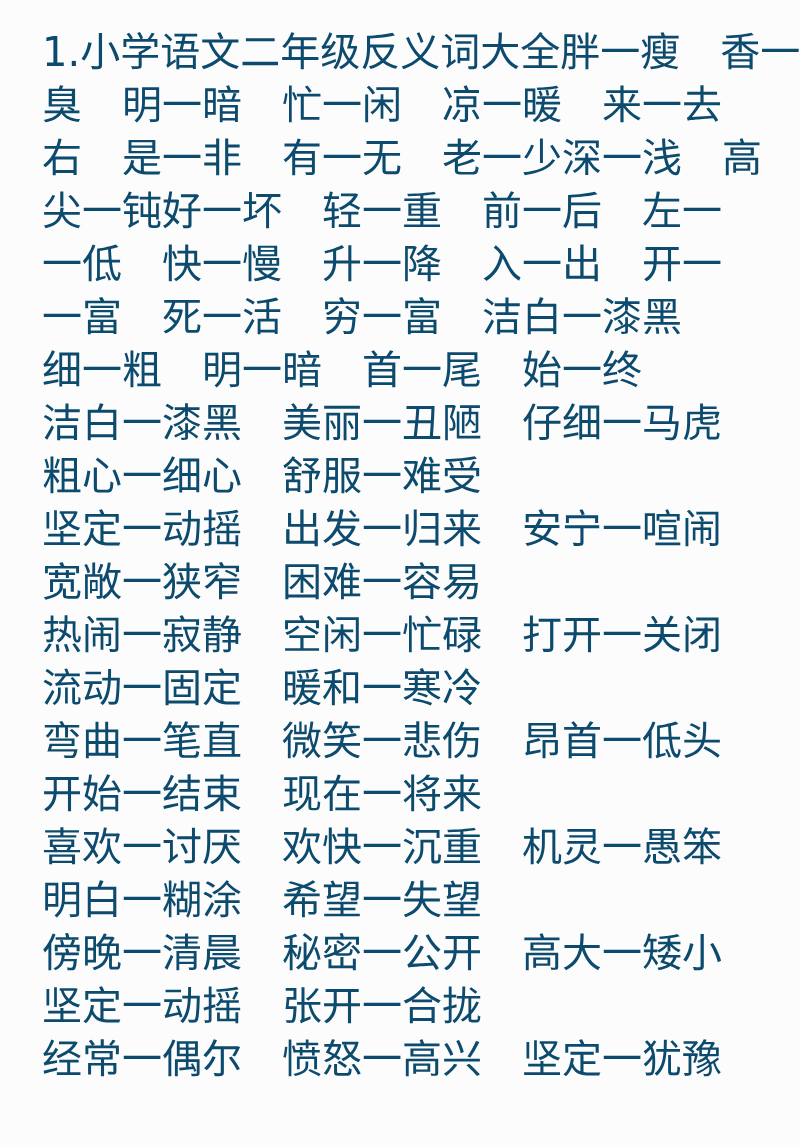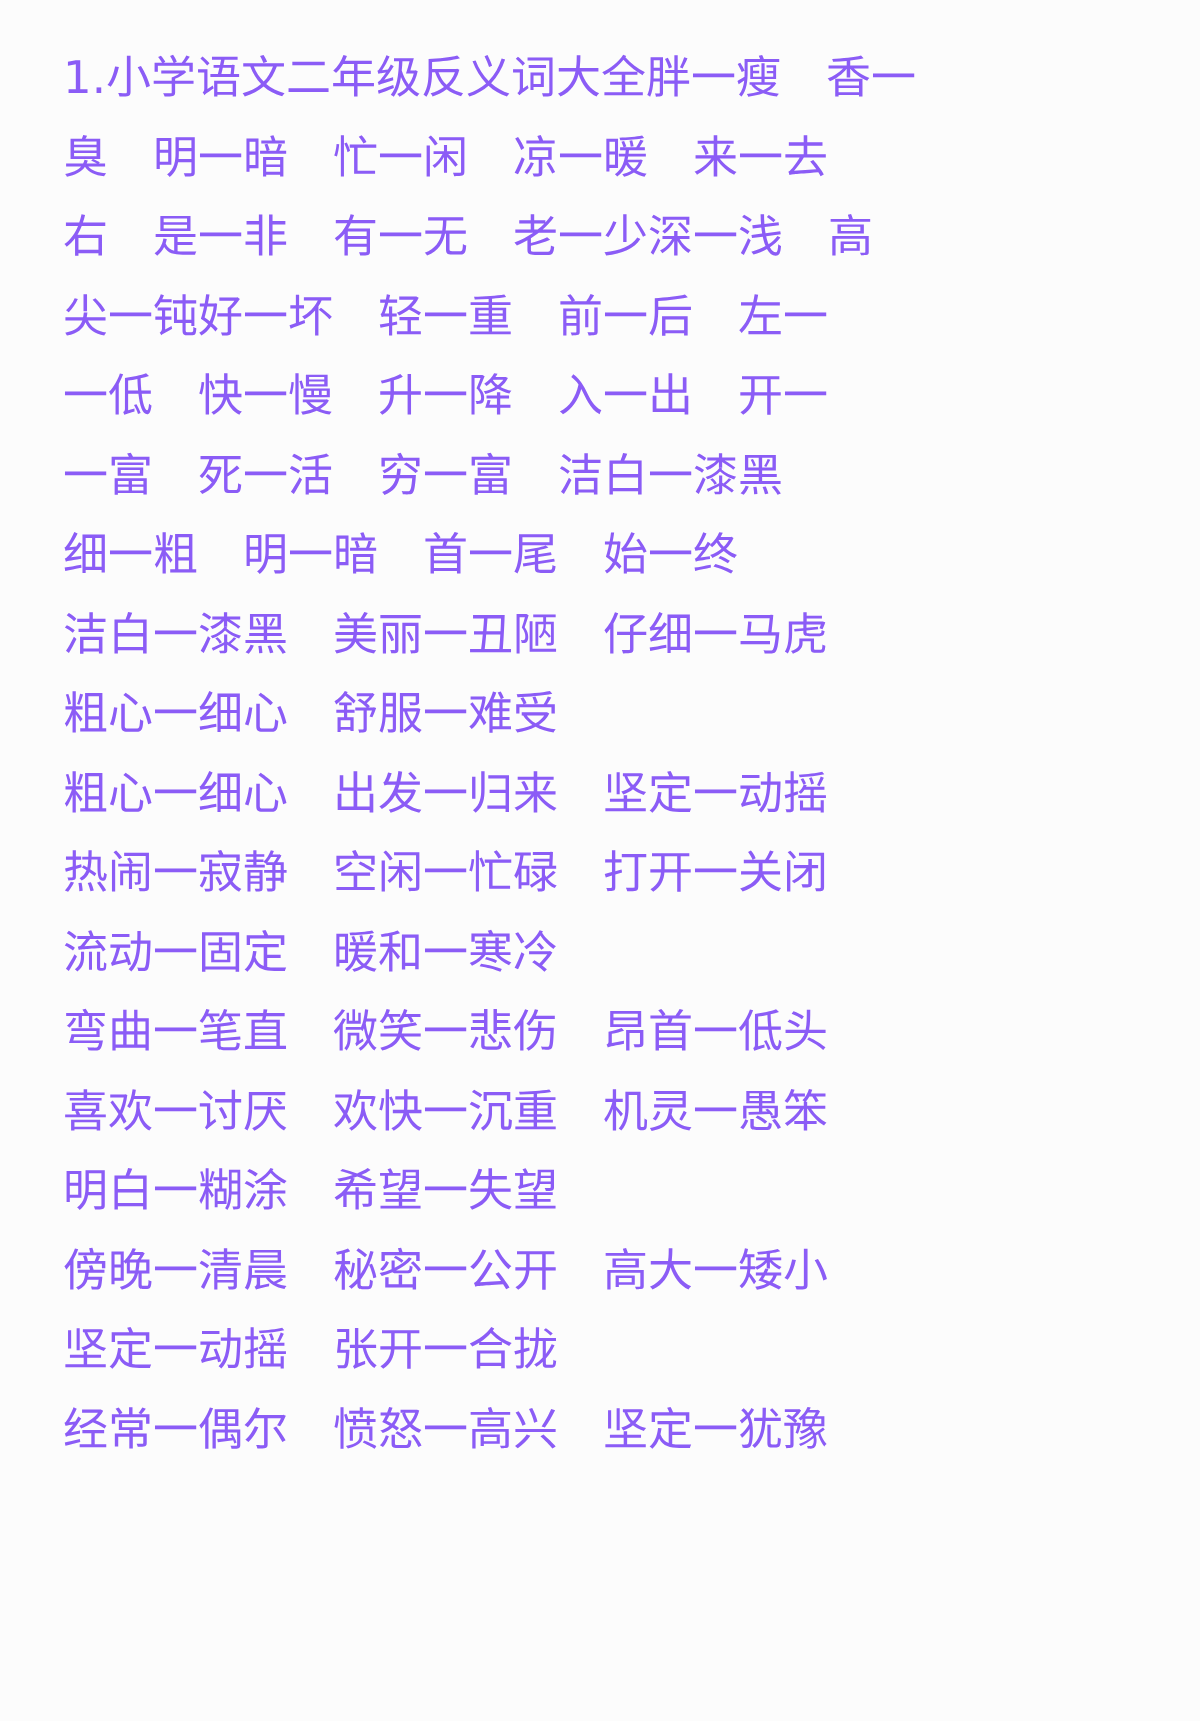--- a/index.html
+++ b/index.html
@@ -11,46 +11,48 @@
     height: 1147px;
     background: #fcfcfc;
     overflow: hidden;
   }
   .doc {
     box-sizing: border-box;
     width: 800px;
     height: 1147px;
     padding: 26px 18px 0 42px;
     font-family: "DejaVu Sans", sans-serif;
-    font-size: 30px;
+    font-size: 40px;
     font-weight: 500;
     line-height: 53px;
-    color: #8b5cf6;
+    color: #0c4a6e;
     letter-spacing: 0;
   }
   .line {
     white-space: pre;
     height: 53px;
   }
 </style>
 </head>
 <body>
 
 <div class="doc">
   <div class="line">1.小学语文二年级反义词大全胖一瘦　香一</div>
   <div class="line">臭　明一暗　忙一闲　凉一暖　来一去</div>
   <div class="line">右　是一非　有一无　老一少深一浅　高</div>
   <div class="line">尖一钝好一坏　轻一重　前一后　左一</div>
   <div class="line">一低　快一慢　升一降　入一出　开一</div>
   <div class="line">一富　死一活　穷一富　洁白一漆黑</div>
   <div class="line">细一粗　明一暗　首一尾　始一终</div>
   <div class="line">洁白一漆黑　美丽一丑陋　仔细一马虎</div>
   <div class="line">粗心一细心　舒服一难受</div>
-  <div class="line">粗心一细心　出发一归来　坚定一动摇</div>
+  <div class="line">坚定一动摇　出发一归来　安宁一喧闹</div>
+  <div class="line">宽敞一狭窄　困难一容易</div>
   <div class="line">热闹一寂静　空闲一忙碌　打开一关闭</div>
   <div class="line">流动一固定　暖和一寒冷</div>
   <div class="line">弯曲一笔直　微笑一悲伤　昂首一低头</div>
+  <div class="line">开始一结束　现在一将来</div>
   <div class="line">喜欢一讨厌　欢快一沉重　机灵一愚笨</div>
   <div class="line">明白一糊涂　希望一失望</div>
   <div class="line">傍晚一清晨　秘密一公开　高大一矮小</div>
   <div class="line">坚定一动摇　张开一合拢</div>
   <div class="line">经常一偶尔　愤怒一高兴　坚定一犹豫</div>
 </div>
 
 </body></html>

